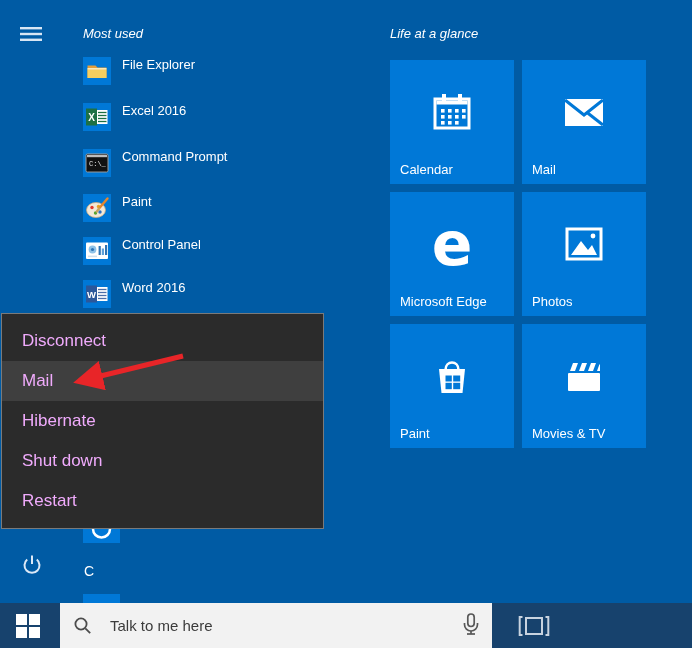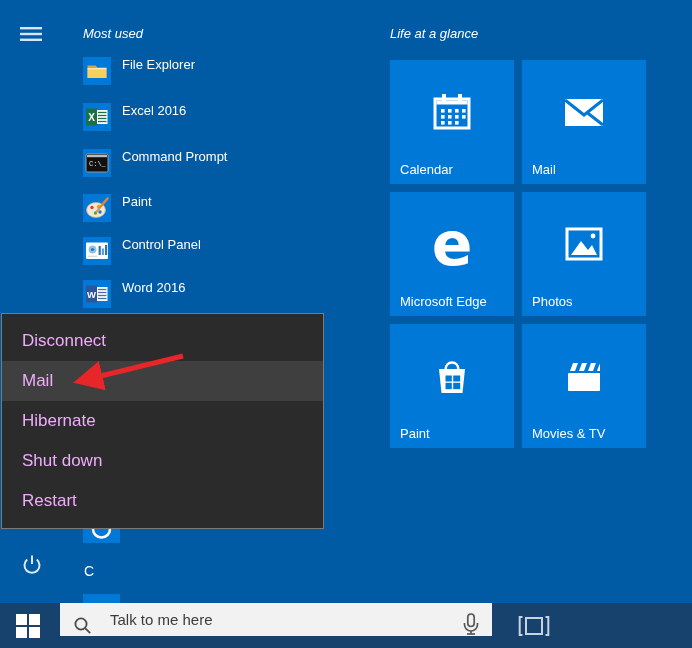--- a/index.html
+++ b/index.html
@@ -35,21 +35,21 @@
   }
   .pmenu-item{height:40px;line-height:40px;padding-left:20px;font-size:17px;color:#f0abfc;}
   .pmenu-item.hl{background:var(--menu-hl,#3f3f3f);}
 
   
   .arrow-overlay{position:absolute;left:0;top:0;z-index:9;pointer-events:none;}
 
   
   .taskbar{position:absolute;left:0;top:603px;width:692px;height:45px;background:var(--taskbar,#17426d);z-index:6;}
   .win-btn{position:absolute;left:0;top:0;width:56px;height:45px;display:flex;align-items:center;justify-content:center;}
-  .searchbox{position:absolute;left:60px;top:0;width:432px;height:33px;background:var(--search-bg,#f2f2f2);}
+  .searchbox{position:absolute;left:60px;top:0;width:432px;height:45px;background:var(--search-bg,#f2f2f2);}
   .searchbox input{
     position:absolute;left:0;top:0;width:100%;height:100%;box-sizing:border-box;
     border:none;outline:none;background:transparent;
     padding-left:50px;font-size:15px;color:#3b3b3b;
     font-family:"Liberation Sans",sans-serif;
   }
   .searchbox input::placeholder{color:#3b3b3b;opacity:1;}
   .search-ic{position:absolute;left:13px;top:13px;width:20px;height:20px;}
   .mic-ic{position:absolute;right:12px;top:10px;width:18px;height:24px;}
   .taskview-btn{position:absolute;left:508px;top:0;width:52px;height:45px;display:flex;align-items:center;justify-content:center;}

